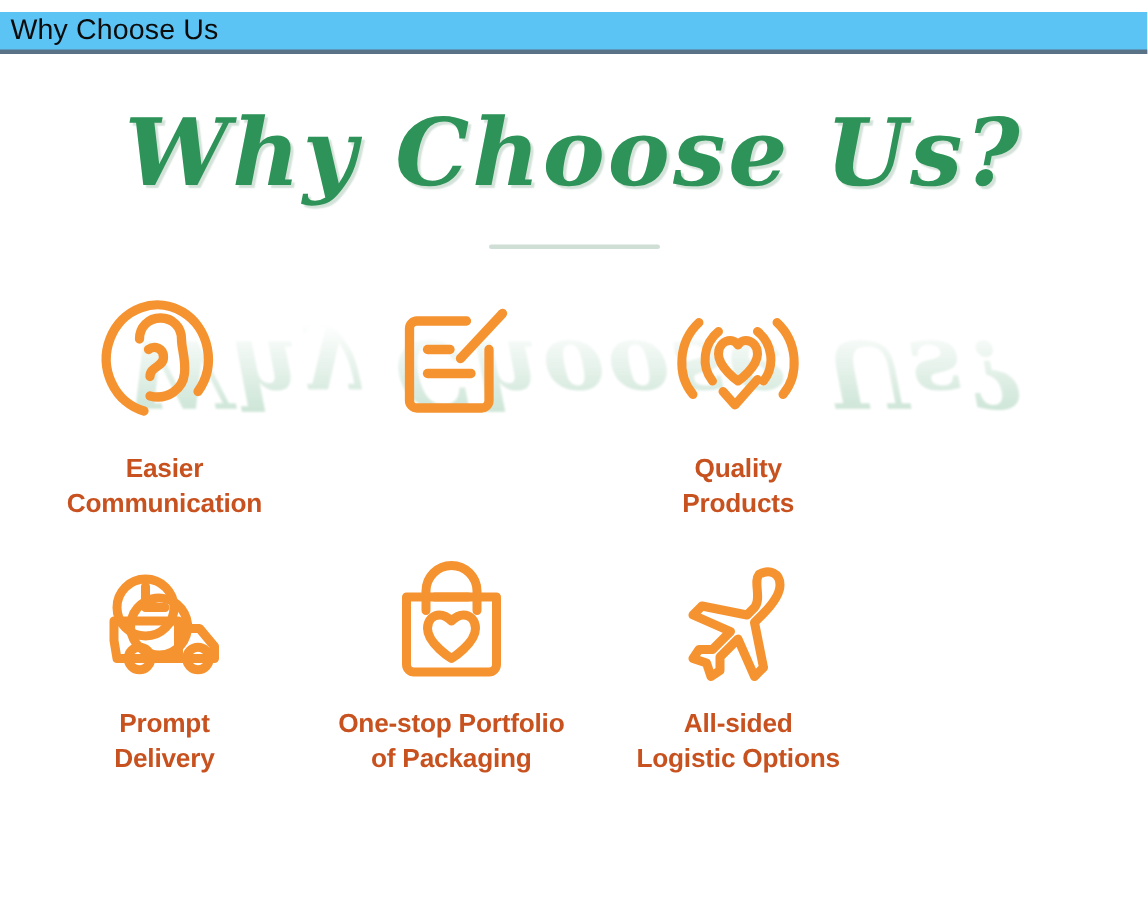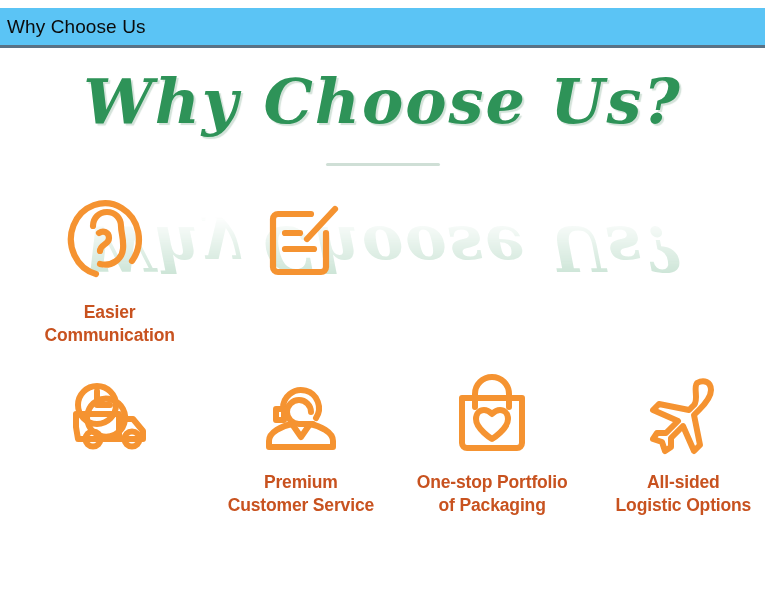--- a/index.html
+++ b/index.html
@@ -14,21 +14,21 @@
     overflow: hidden;
     position: relative;
   }
 
   
   #window-header {
     position: absolute;
     left: 0;
     top: 8px;
     width: 765px;
-    height: 40px;
+    height: 28px;
     background: #5bc4f5;
     border-bottom: 3px solid #5a7285;
     box-sizing: border-box;
     display: flex;
     align-items: center;
   }
   #window-title {
     font-size: 19px;
     color: #0b0b0b;
     padding-left: 7px;
@@ -175,53 +175,57 @@
         <div class="feature-icon">
           <svg width="92" height="92" viewBox="0 0 92 92" fill="none" stroke="#f59331" stroke-width="6.2" stroke-linecap="round" stroke-linejoin="round">
             <path d="M56 19 H23 A5 5 0 0 0 18 24 V72 A5 5 0 0 0 23 77 H66 A5 5 0 0 0 71 72 V38"></path>
             <path d="M30 38 H45"></path>
             <path d="M30 54 H59"></path>
             <path d="M52 44 L80 14"></path>
           </svg>
         </div>
       </div>
 
+      <div class="feature-cell">
+        <div class="feature-icon">
+          <svg width="92" height="92" viewBox="0 0 92 92" fill="none" stroke="#f59331" stroke-width="6" stroke-linecap="round" stroke-linejoin="round">
+            <path d="M33 26 C23 34 21 49 29 59"></path>
+            <path d="M20 20 C6 33 5 55 16 68"></path>
+            <path d="M59 26 C69 34 71 49 63 59"></path>
+            <path d="M72 20 C86 33 87 55 76 68"></path>
+            <path d="M46 59 C46 59 33 50 33 41 C33 35 37 32 41 32 C44 32 46 35 46 35 C46 35 48 32 51 32 C55 32 59 35 59 41 C59 50 46 59 46 59 Z"></path>
+            <path d="M36 66 L44 75 L59 58"></path>
+          </svg>
+        </div>
+        <div class="feature-label">Quality
+Products</div>
+      </div>
 
 
     </div>
 
     <div class="feature-row" id="row-two">
 
       <div class="feature-cell">
         <div class="feature-icon">
           <svg width="92" height="92" viewBox="0 0 92 92" fill="none" stroke="#f59331" stroke-width="6" stroke-linecap="round" stroke-linejoin="round">
             <path d="M12 58 V45 H55 V70 H14 Z"></path>
             <path d="M55 50 H69 L79 62 V70 H55"></path>
             <circle cx="29" cy="70" r="7.5"></circle>
             <circle cx="68" cy="70" r="7.5"></circle>
             <path d="M37 70 H60"></path>
             <path d="M33 32 A19 19 0 1 1 25 57 A19 19 0 0 1 33 32 Z"></path>
             <path d="M33 22 V36 H46"></path>
             <circle cx="33" cy="36" r="19"></circle>
           </svg>
         </div>
-      </div>
-
-      <div class="feature-cell">
-        <div class="feature-icon">
-          <svg width="92" height="92" viewBox="0 0 92 92" fill="none" stroke="#f59331" stroke-width="6" stroke-linecap="round" stroke-linejoin="round">
-            <path d="M28 40 A18 18 0 1 1 61 49"></path>
-            <path d="M56 43 A12 12 0 1 0 44 55 H58"></path>
-            <path d="M21 40 H29 V51 H21 Z"></path>
-            <path d="M14 78 V72 C14 63 27 57 37 55 L46 68 L55 55 C65 57 78 63 78 72 V78 Z"></path>
-          </svg>
-        </div>
-        <div class="feature-label">Premium
-Customer Service</div>
-      </div>
+        <div class="feature-label">Prompt
+Delivery</div>
+      </div>
+
 
       <div class="feature-cell">
         <div class="feature-icon">
           <svg width="92" height="92" viewBox="0 0 92 92" fill="none" stroke="#f59331" stroke-width="6" stroke-linecap="round" stroke-linejoin="round">
             <path d="M16 29 H76 V74 A5 5 0 0 1 71 79 H21 A5 5 0 0 1 16 74 Z"></path>
             <path d="M29 38 V25 A17 17 0 0 1 63 25 V38"></path>
             <path d="M35 29 H57"></path>
             <path d="M46 70 C46 70 30 60 30 50 C30 44 34 41 38 41 C42 41 46 45 46 45 C46 45 50 41 54 41 C58 41 62 44 62 50 C62 60 46 70 46 70 Z"></path>
           </svg>
         </div>

